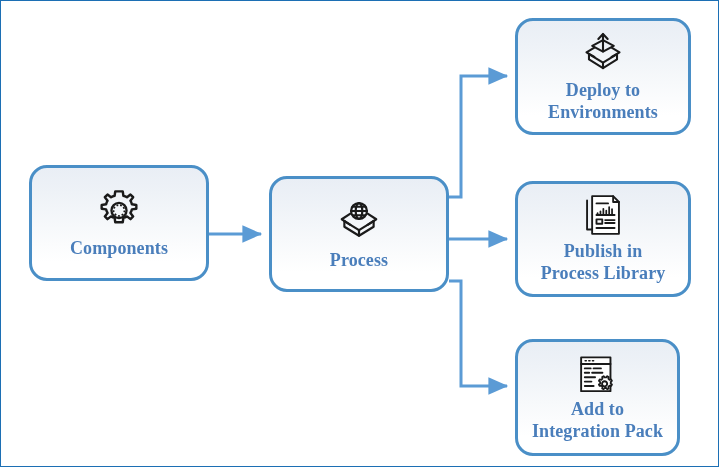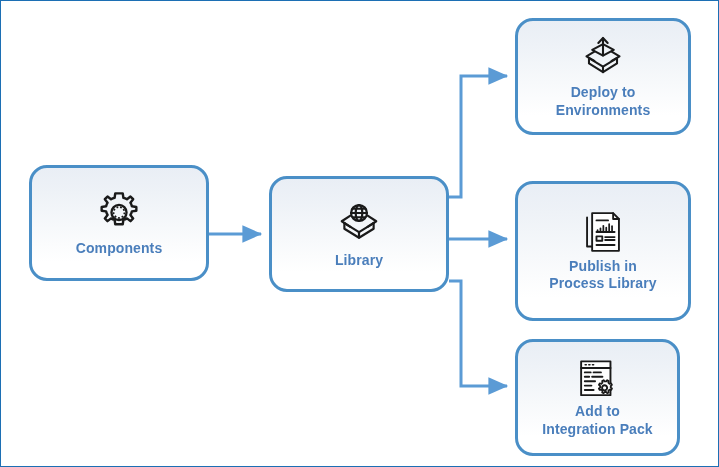--- a/index.html
+++ b/index.html
@@ -53,33 +53,33 @@
   }
 
   .node-icon {
     display: block;
     line-height: 0;
     margin-bottom: 6px;
   }
 
   .node-label {
     color: #4a7ebb;
-    font-family: Liberation Sans, sans-serif;
-    font-size: 14px;
+    font-family: Liberation Serif, serif;
+    font-size: 18px;
     font-weight: bold;
     line-height: 1.22;
     letter-spacing: 0.1px;
     white-space: pre-line;
   }
 
   
   #node-components       { left: 28px;  top: 164px; width: 180px; height: 116px; }
   #node-packages         { left: 268px; top: 175px; width: 180px; height: 116px; }
   #node-deploy           { left: 514px; top: 17px;  width: 176px; height: 117px; }
-  #node-publish          { left: 514px; top: 180px; width: 176px; height: 140px; }
+  #node-publish          { left: 514px; top: 180px; width: 176px; height: 116px; }
   #node-integration      { left: 514px; top: 338px; width: 165px; height: 117px; }
 
   #node-deploy .node-icon { margin-bottom: 4px; }
   #node-integration .node-icon { margin-bottom: 2px; }
   #node-publish .node-icon { margin-bottom: 4px; }
 </style>
 </head>
 <body>
 
 <div id="canvas">
@@ -132,21 +132,21 @@
           <path d="M20.5 23.5 L9 31 L20.5 38.5"></path>
 
           <path d="M43.5 23.5 L55 31 L43.5 38.5"></path>
 
           <path d="M12.5 33.5 L32 45.5 L51.5 33.5"></path>
           <path d="M12.5 33.5 L12.5 41 L32 53 L51.5 41 L51.5 33.5"></path>
           <line x1="32" y1="45.5" x2="32" y2="53"></line>
         </g>
       </svg>
     </span>
-    <span class="node-label">Library</span>
+    <span class="node-label">Process</span>
   </div>
 
   <div class="node" id="node-deploy">
     <span class="node-icon">
       <svg width="46" height="46" viewBox="0 0 64 64" xmlns="http://www.w3.org/2000/svg">
         <g fill="none" stroke="#1a1a1a" stroke-width="2.9" stroke-linejoin="round" stroke-linecap="round">
 
           <line x1="32" y1="6" x2="32" y2="30"></line>
           <path d="M25.5 12.5 L32 5.5 L38.5 12.5"></path>
 

